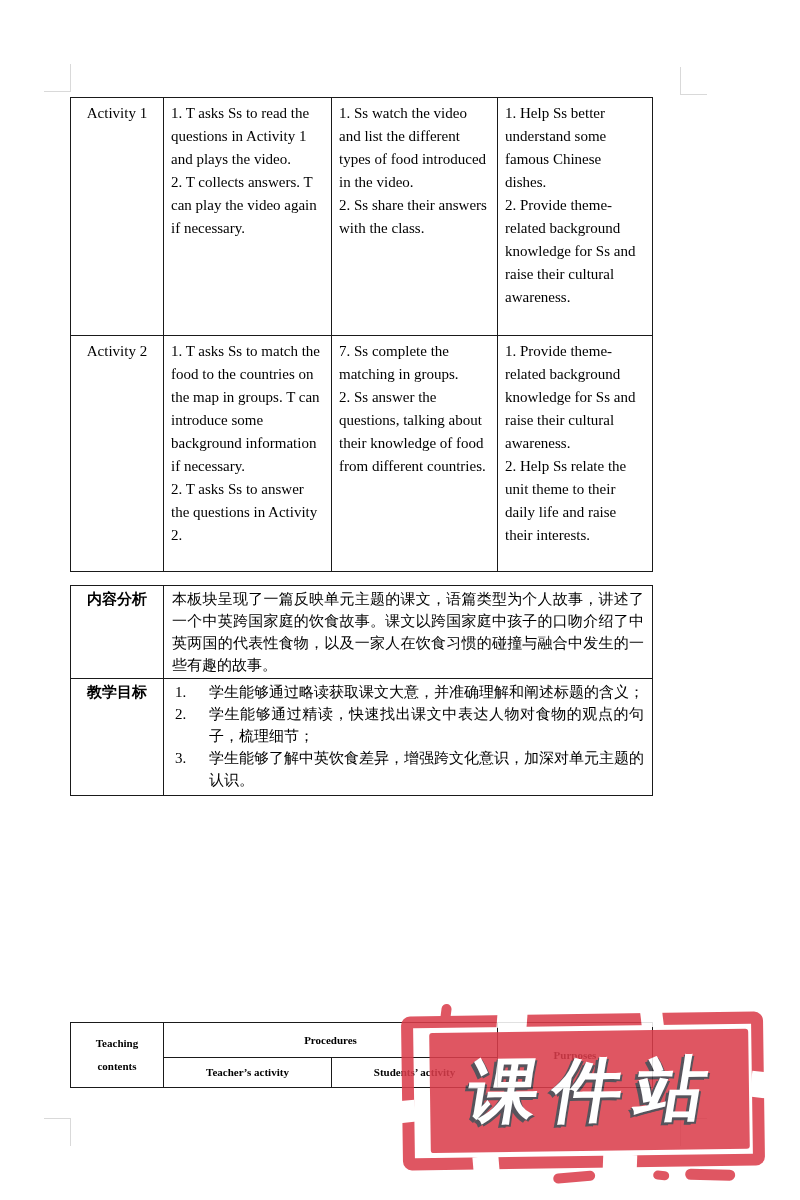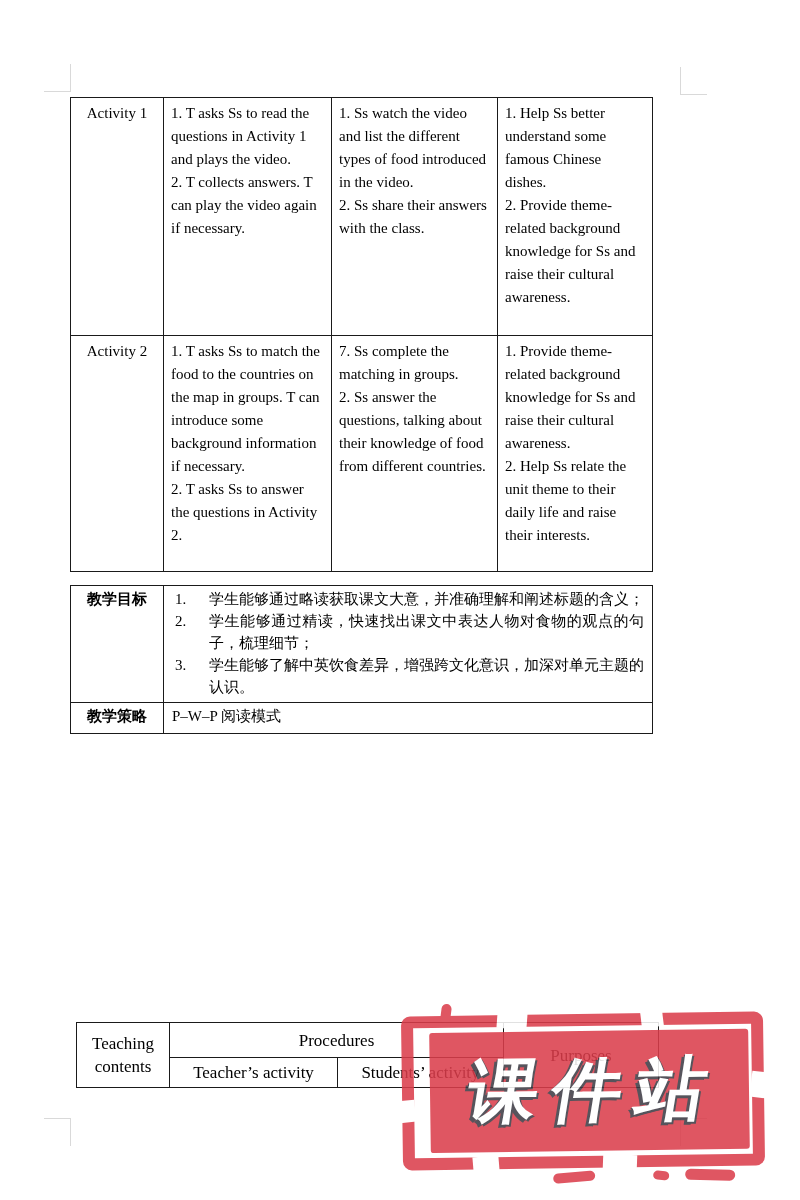--- a/index.html
+++ b/index.html
@@ -28,22 +28,22 @@
              padding-left:2px;padding-right:2px;}
   .t2 .titlecell{text-align:center;padding:6px 4px 4px 4px;}
   .t2 .btitle{font-size:20px;font-weight:bold;line-height:28px;}
   .t2 .subtitle{font-size:15.5px;line-height:26px;}
   .t2 .just{text-align:justify;}
   .goal{display:flex;}
   .goal .num{flex:none;width:34px;padding-left:3px;}
   .goal .gtext{flex:1;text-align:justify;}
 
   
-  .t3{position:absolute;left:76px;top:1022px;width:582px;font-size:17px;line-height:23px;
-      font-weight:normal;}
+  .t3{position:absolute;left:70px;top:1022px;width:582px;font-size:11px;line-height:23px;
+      font-weight:bold;}
   .t3 td{vertical-align:middle;text-align:center;padding:2px 4px;}
 
   
   .stamp{position:absolute;left:402px;top:1014px;width:362px;height:154px;opacity:0.87;
          transform:rotate(-0.8deg);z-index:9;}
   .stamp-frame{position:absolute;left:0;top:0;right:0;bottom:0;border:12px solid #db3d4b;
                border-radius:9px;}
   .stamp-inner{position:absolute;left:28px;top:17px;right:15px;bottom:17px;background:#db3d4b;
                border-radius:3px;}
   .stamp-text{position:absolute;left:28px;top:17px;right:15px;bottom:17px;display:flex;
@@ -117,39 +117,39 @@
     </tbody>
   </table>
 
   <table class="t2">
     <colgroup>
         <col style="width:93px">
         <col style="width:489px">
       </colgroup>
     <tbody>
       <tr>
+        <td class="lab" style="height:88px">内容分析</td>
+        <td class="just">本板块呈现了一篇反映单元主题的课文，语篇类型为个人故事，讲述了一个中英跨国家庭的饮食故事。课文以跨国家庭中孩子的口吻介绍了中英两国的代表性食物，以及一家人在饮食习惯的碰撞与融合中发生的一些有趣的故事。</td>
+      </tr>
+      <tr>
         <td class="lab" style="height:112px">教学目标</td>
         <td>
           <div class="goal">
             <span class="num">1.</span>
             <span class="gtext">学生能够通过略读获取课文大意，并准确理解和阐述标题的含义；</span>
           </div>
           <div class="goal">
             <span class="num">2.</span>
             <span class="gtext">学生能够通过精读，快速找出课文中表达人物对食物的观点的句子，梳理细节；</span>
           </div>
           <div class="goal">
             <span class="num">3.</span>
             <span class="gtext">学生能够了解中英饮食差异，增强跨文化意识，加深对单元主题的认识。</span>
           </div>
         </td>
-      </tr>
-      <tr>
-        <td class="lab" style="height:26px">教学策略</td>
-        <td>P–W–P 阅读模式</td>
       </tr>
     </tbody>
   </table>
 
   <table class="t3">
     <colgroup>
         <col style="width:93px">
         <col style="width:168px">
         <col style="width:166px">
         <col style="width:155px">

